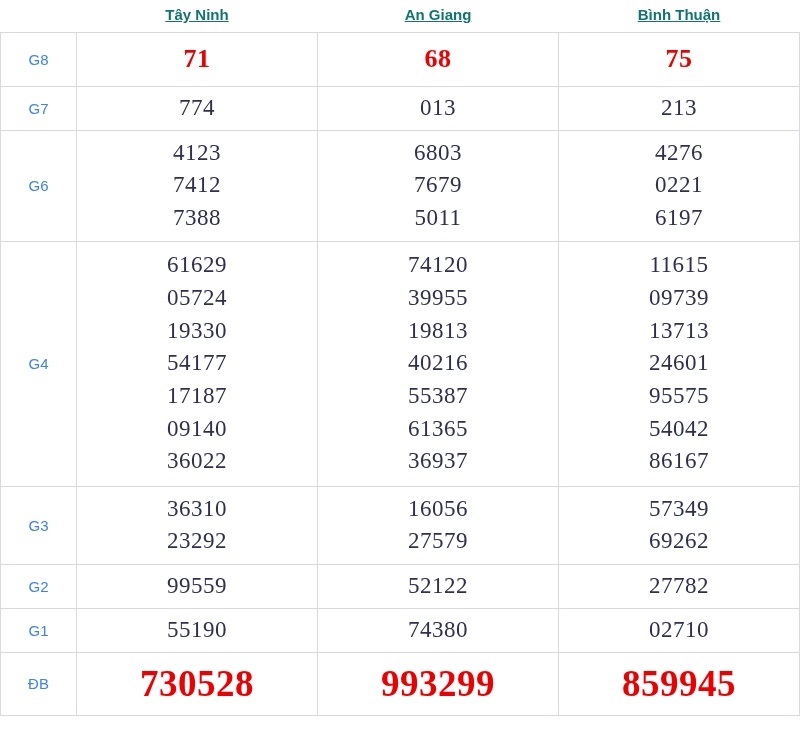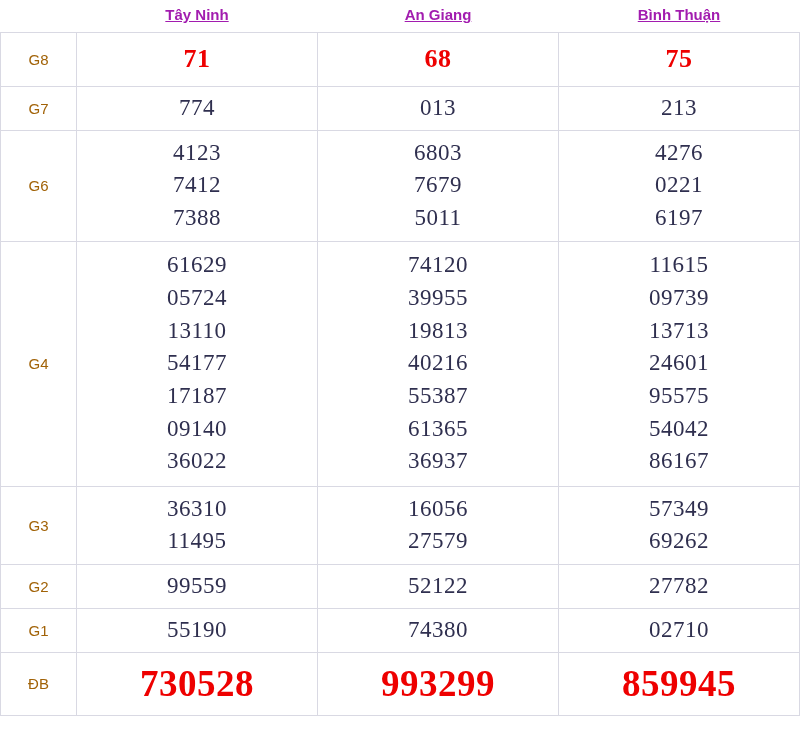--- a/index.html
+++ b/index.html
@@ -18,41 +18,41 @@
     width: 800px;
     border-collapse: collapse;
     table-layout: fixed;
   }
   table.lottery col.label-col { width: 76px; }
   table.lottery col.prov-col { width: 241px; }
 
   thead th {
     font-size: 15px;
     font-weight: bold;
-    color: #a21caf;
+    color: #0f766e;
     text-decoration: underline;
     padding: 6px 0 9px 0;
     border: none;
     text-align: center;
     background: #ffffff;
   }
   thead th.empty-head {
     border: none;
     background: #ffffff;
   }
 
   tbody td {
     border: 1px solid #d9d9e3;
     text-align: center;
     vertical-align: middle;
     background: #ffffff;
   }
   td.glabel {
     font-size: 15px;
-    color: #a16207;
+    color: #3b82f6;
     font-weight: normal;
   }
   td.nums {
     font-size: 23px;
     color: #2f2f4f;
     line-height: 1.42;
     padding: 5px 0;
     letter-spacing: 0.5px;
     font-family: Liberation Serif, serif;
   }
@@ -132,21 +132,21 @@
         <span class="n">6197</span>
       </td>
     </tr>
 
 
     <tr class="g4" style="height:245px;">
       <td class="glabel">G4</td>
       <td class="nums">
         <span class="n">61629</span>
         <span class="n">05724</span>
-        <span class="n">13110</span>
+        <span class="n">19330</span>
         <span class="n">54177</span>
         <span class="n">17187</span>
         <span class="n">09140</span>
         <span class="n">36022</span>
       </td>
       <td class="nums">
         <span class="n">74120</span>
         <span class="n">39955</span>
         <span class="n">19813</span>
         <span class="n">40216</span>
@@ -162,21 +162,21 @@
         <span class="n">95575</span>
         <span class="n">54042</span>
         <span class="n">86167</span>
       </td>
     </tr>
 
     <tr class="g3" style="height:78px;">
       <td class="glabel">G3</td>
       <td class="nums">
         <span class="n">36310</span>
-        <span class="n">11495</span>
+        <span class="n">23292</span>
       </td>
       <td class="nums">
         <span class="n">16056</span>
         <span class="n">27579</span>
       </td>
       <td class="nums">
         <span class="n">57349</span>
         <span class="n">69262</span>
       </td>
     </tr>

